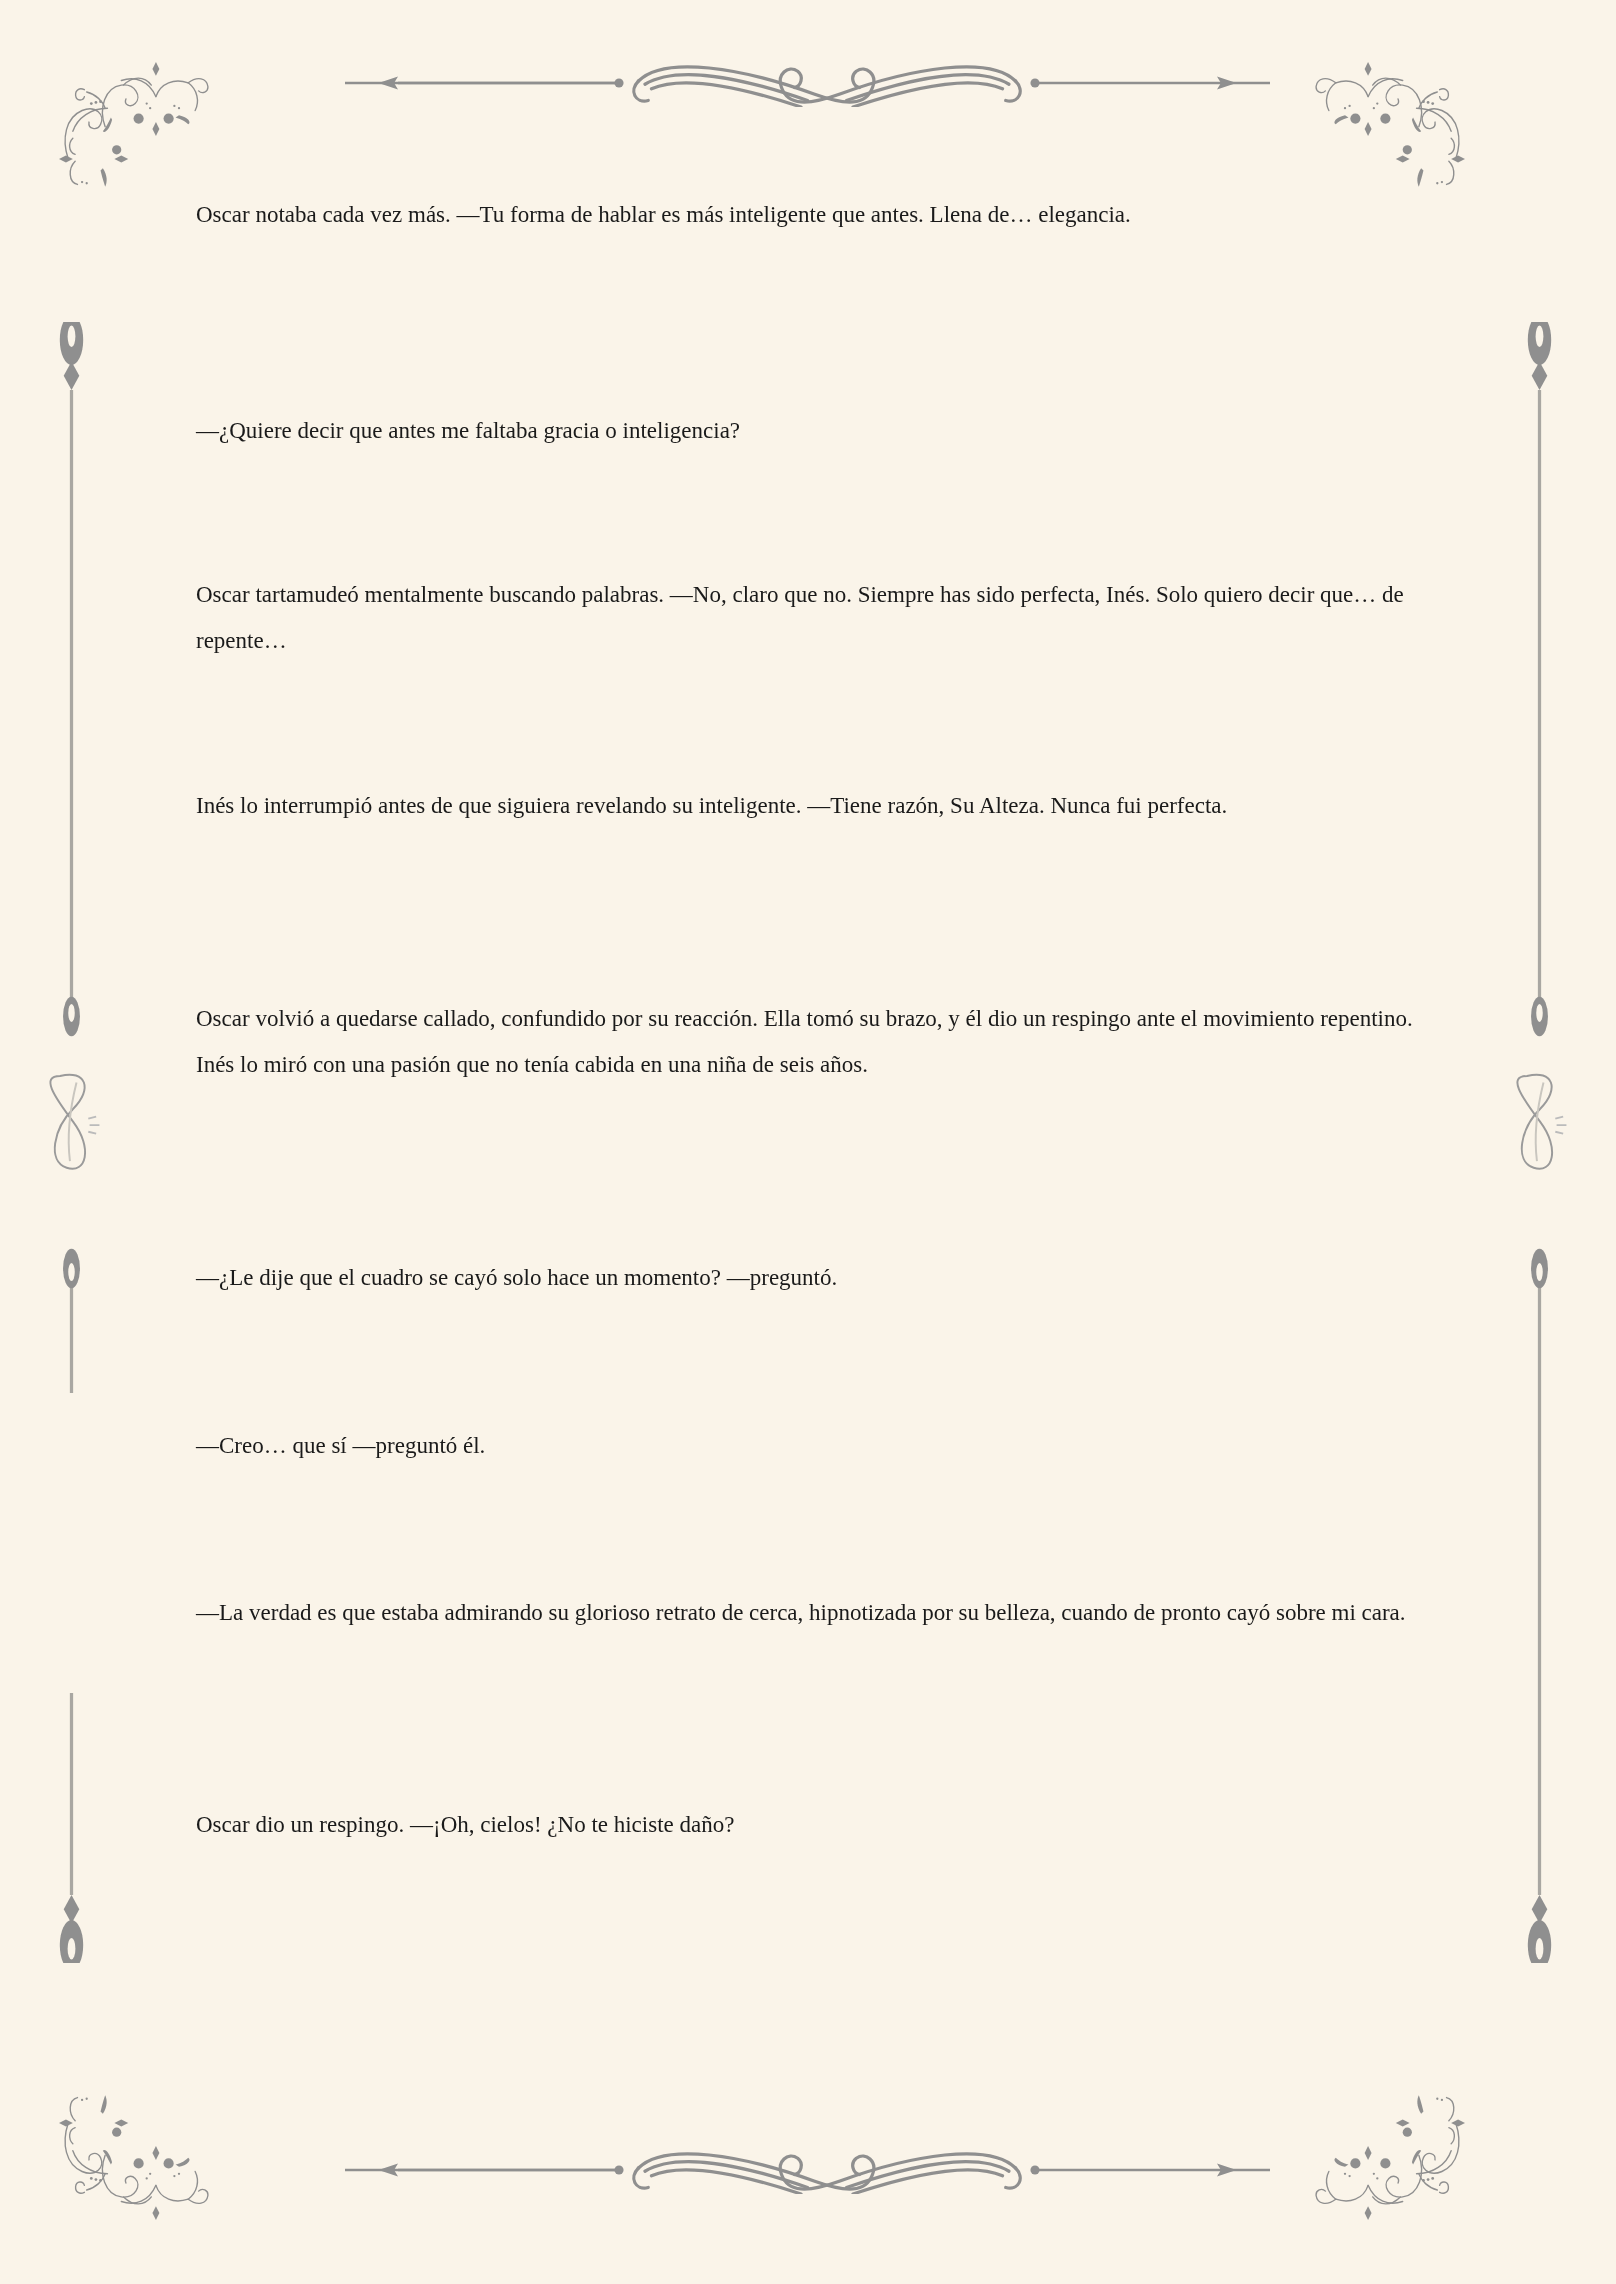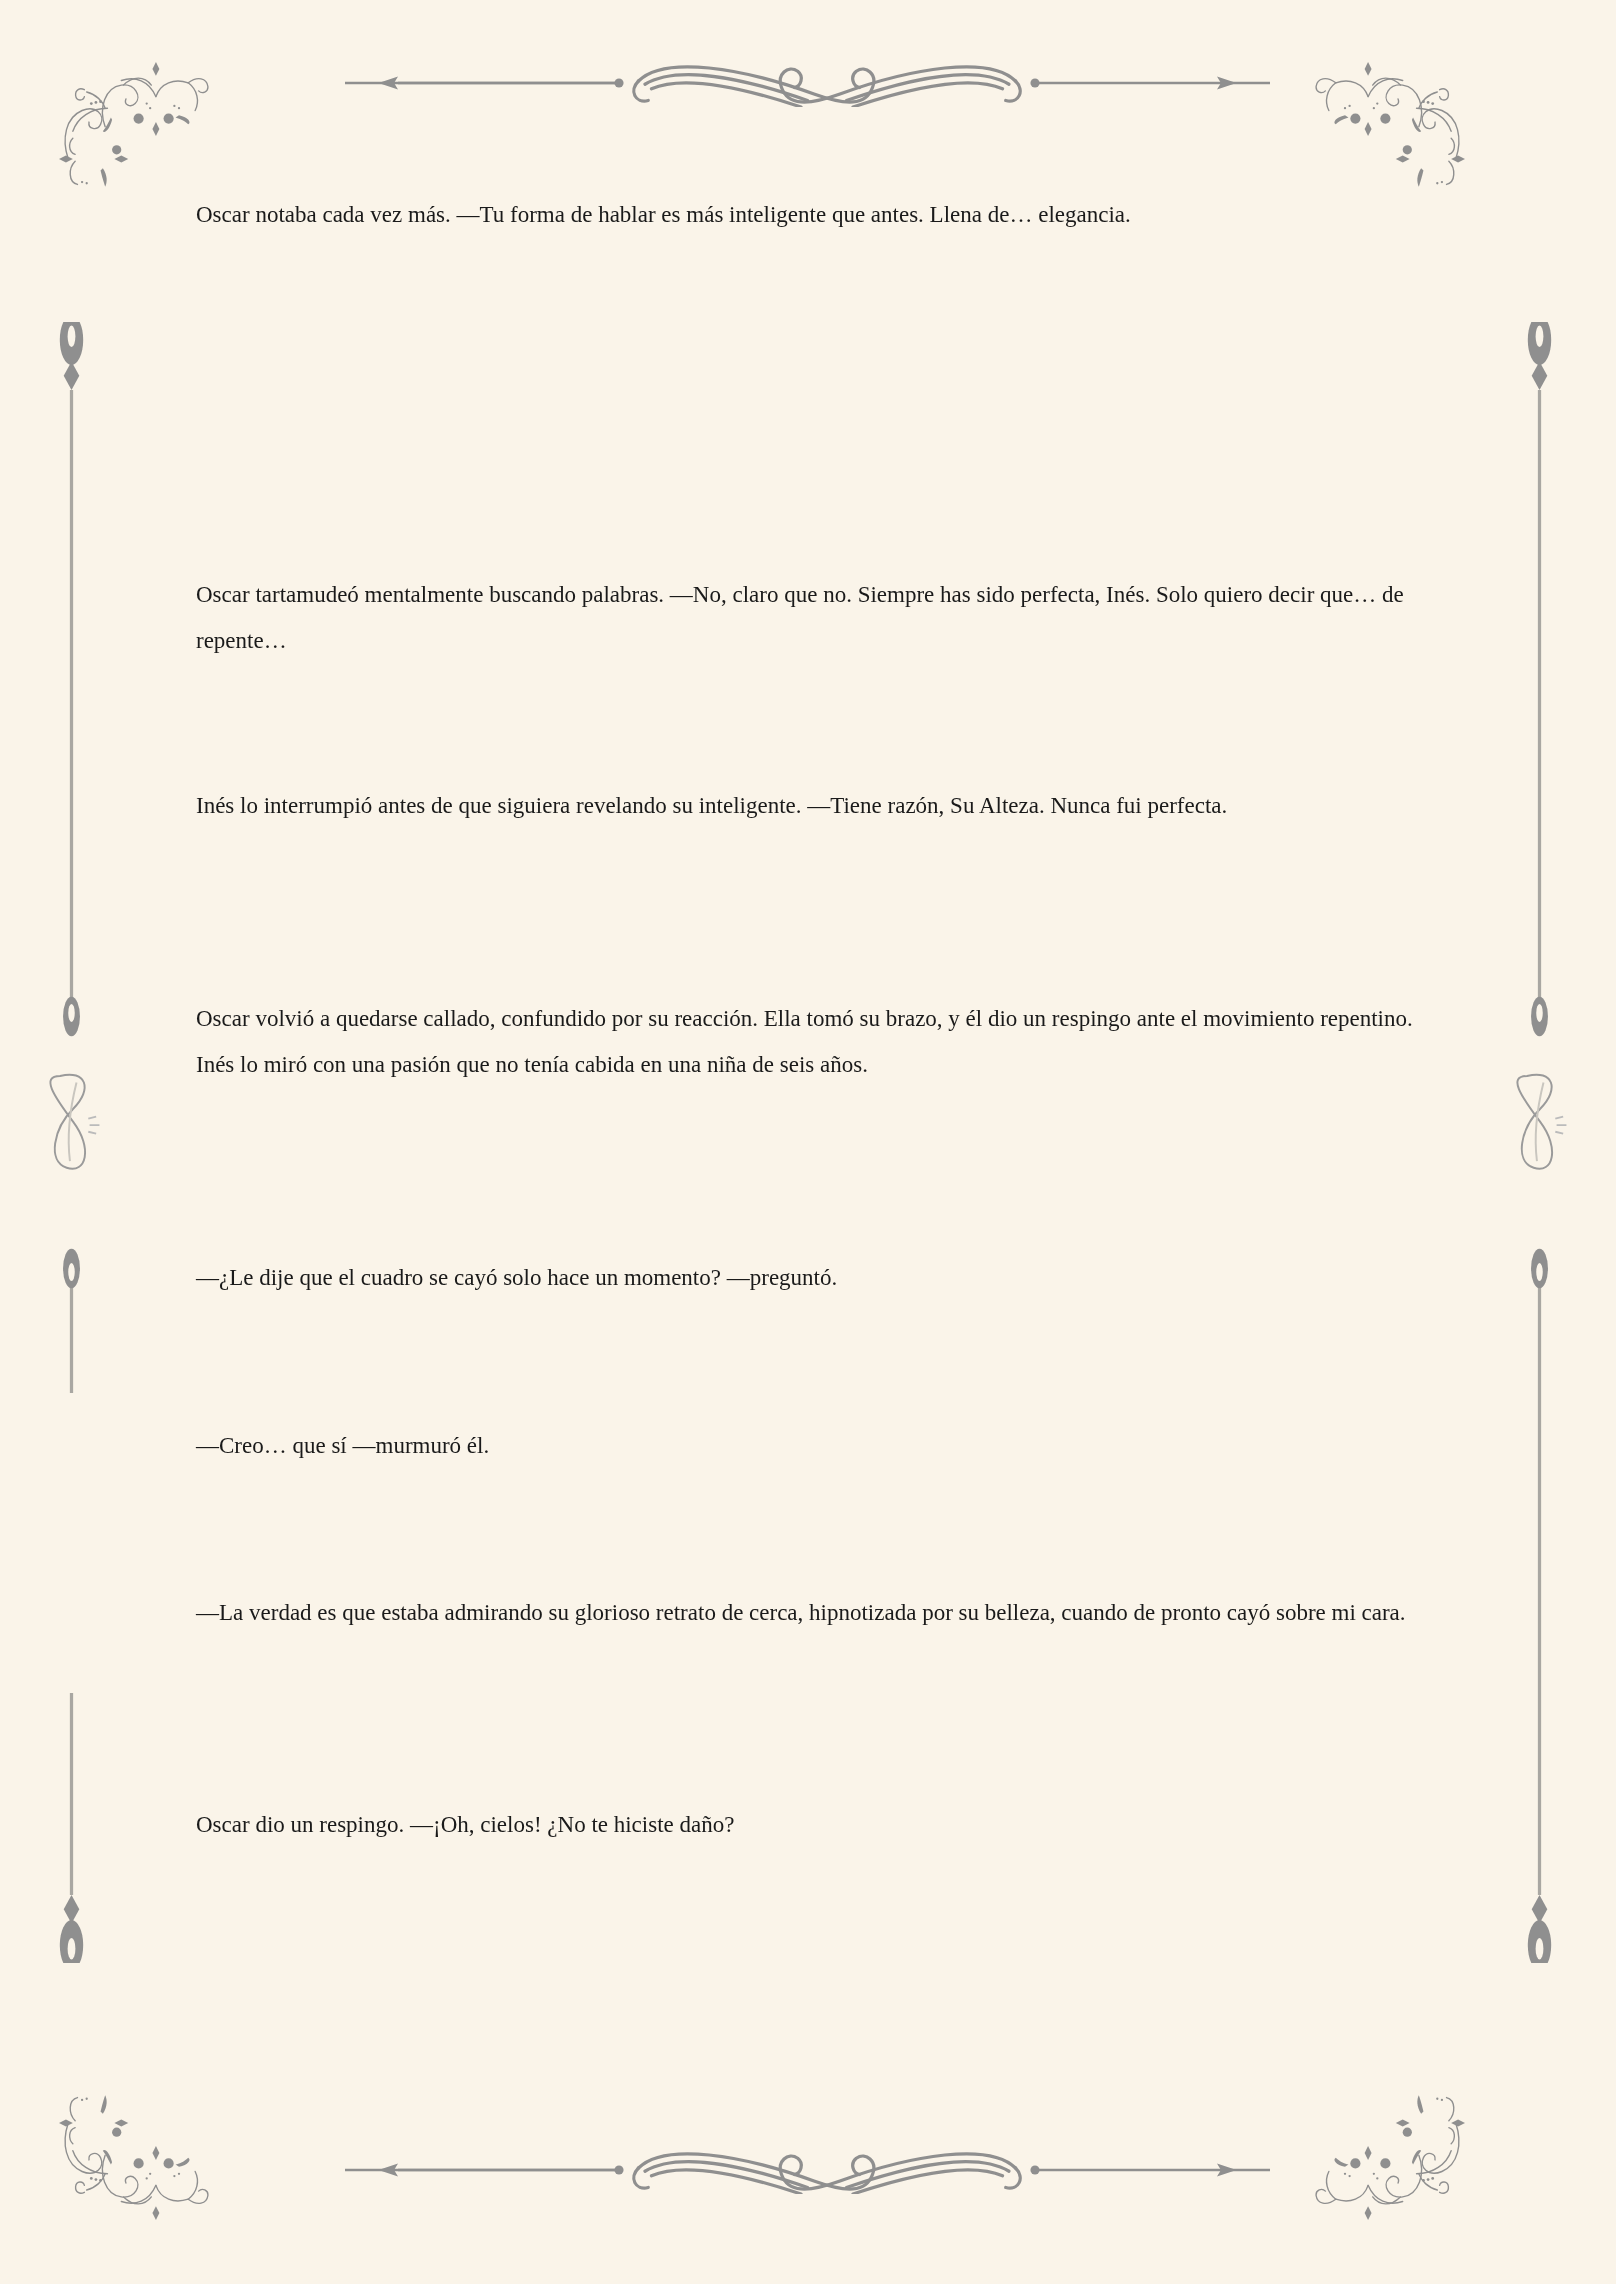--- a/index.html
+++ b/index.html
@@ -137,21 +137,22 @@
     <use href="#rod"></use>
   </svg>
   <svg class="orn" style="left:1514px;top:1068px" width="59" height="111" viewBox="0 0 90 165">
     <use href="#knot"></use>
   </svg>
   <svg class="orn" style="left:1520px;top:1247px;transform:scaleY(-1)" width="39" height="716" viewBox="-30 0 60 400" preserveAspectRatio="none">
     <use href="#rod"></use>
   </svg>
 
   <p class="text-block" style="top:192px">Oscar notaba cada vez más. —Tu forma de hablar es más inteligente que antes. Llena de… elegancia.</p>
+  <p class="text-block" style="top:408px">—¿Quiere decir que antes me faltaba gracia o inteligencia?</p>
   <p class="text-block" style="top:572px">Oscar tartamudeó mentalmente buscando palabras. —No, claro que no. Siempre has sido perfecta, Inés. Solo quiero decir que… de repente…</p>
   <p class="text-block" style="top:783px">Inés lo interrumpió antes de que siguiera revelando su inteligente. —Tiene razón, Su Alteza. Nunca fui perfecta.</p>
   <p class="text-block" style="top:996px">Oscar volvió a quedarse callado, confundido por su reacción. Ella tomó su brazo, y él dio un respingo ante el movimiento repentino. Inés lo miró con una pasión que no tenía cabida en una niña de seis años.</p>
   <p class="text-block" style="top:1255px">—¿Le dije que el cuadro se cayó solo hace un momento? —preguntó.</p>
-  <p class="text-block" style="top:1423px">—Creo… que sí —murmuró él.</p>
+  <p class="text-block" style="top:1423px">—Creo… que sí —preguntó él.</p>
   <p class="text-block" style="top:1802px">Oscar dio un respingo. —¡Oh, cielos! ¿No te hiciste daño?</p>
   <p class="text-block" style="top:1590px">—La verdad es que estaba admirando su glorioso retrato de cerca, hipnotizada por su belleza, cuando de pronto cayó sobre mi cara.</p>
 </div>
 
 
 </body></html>

